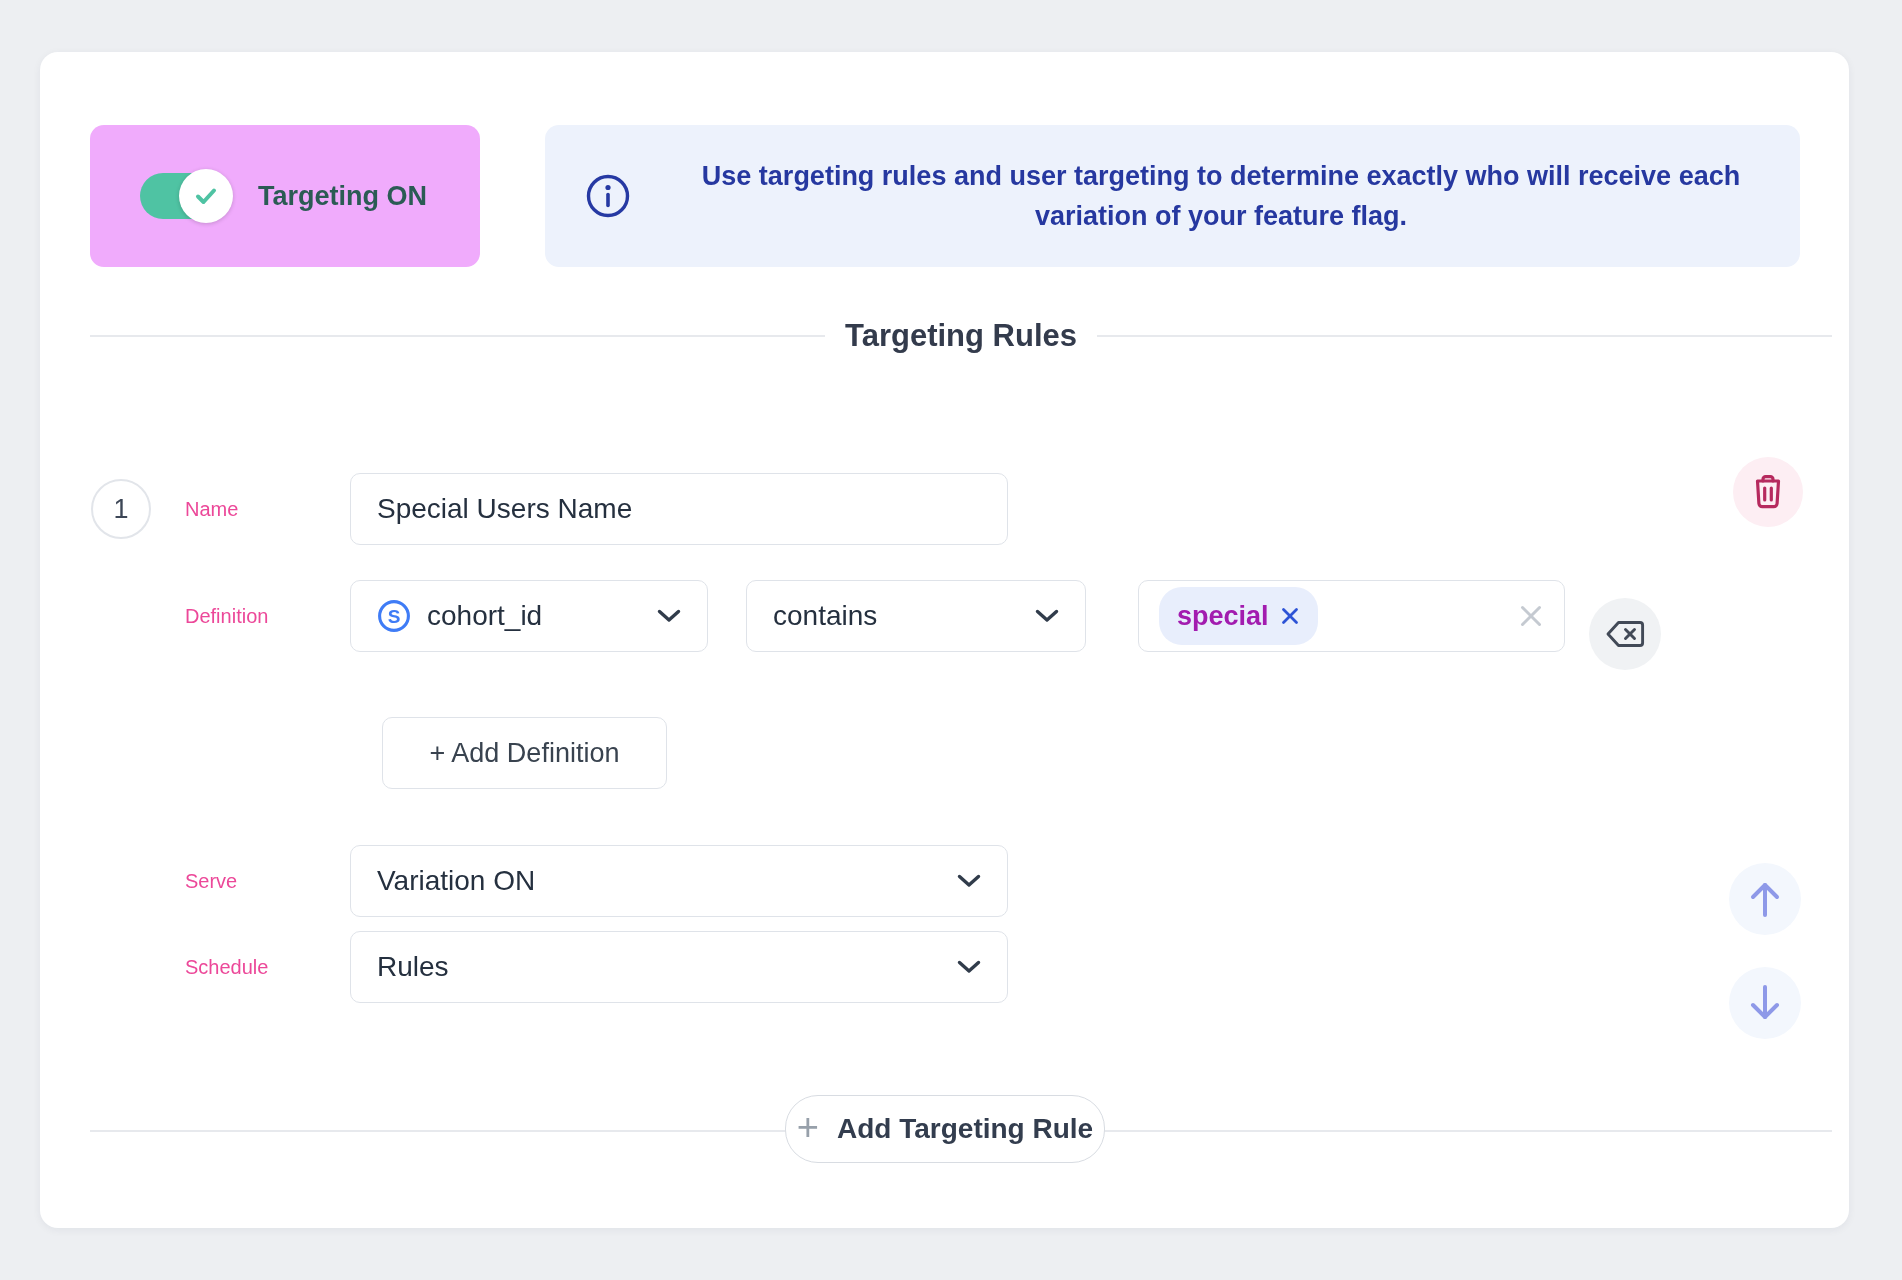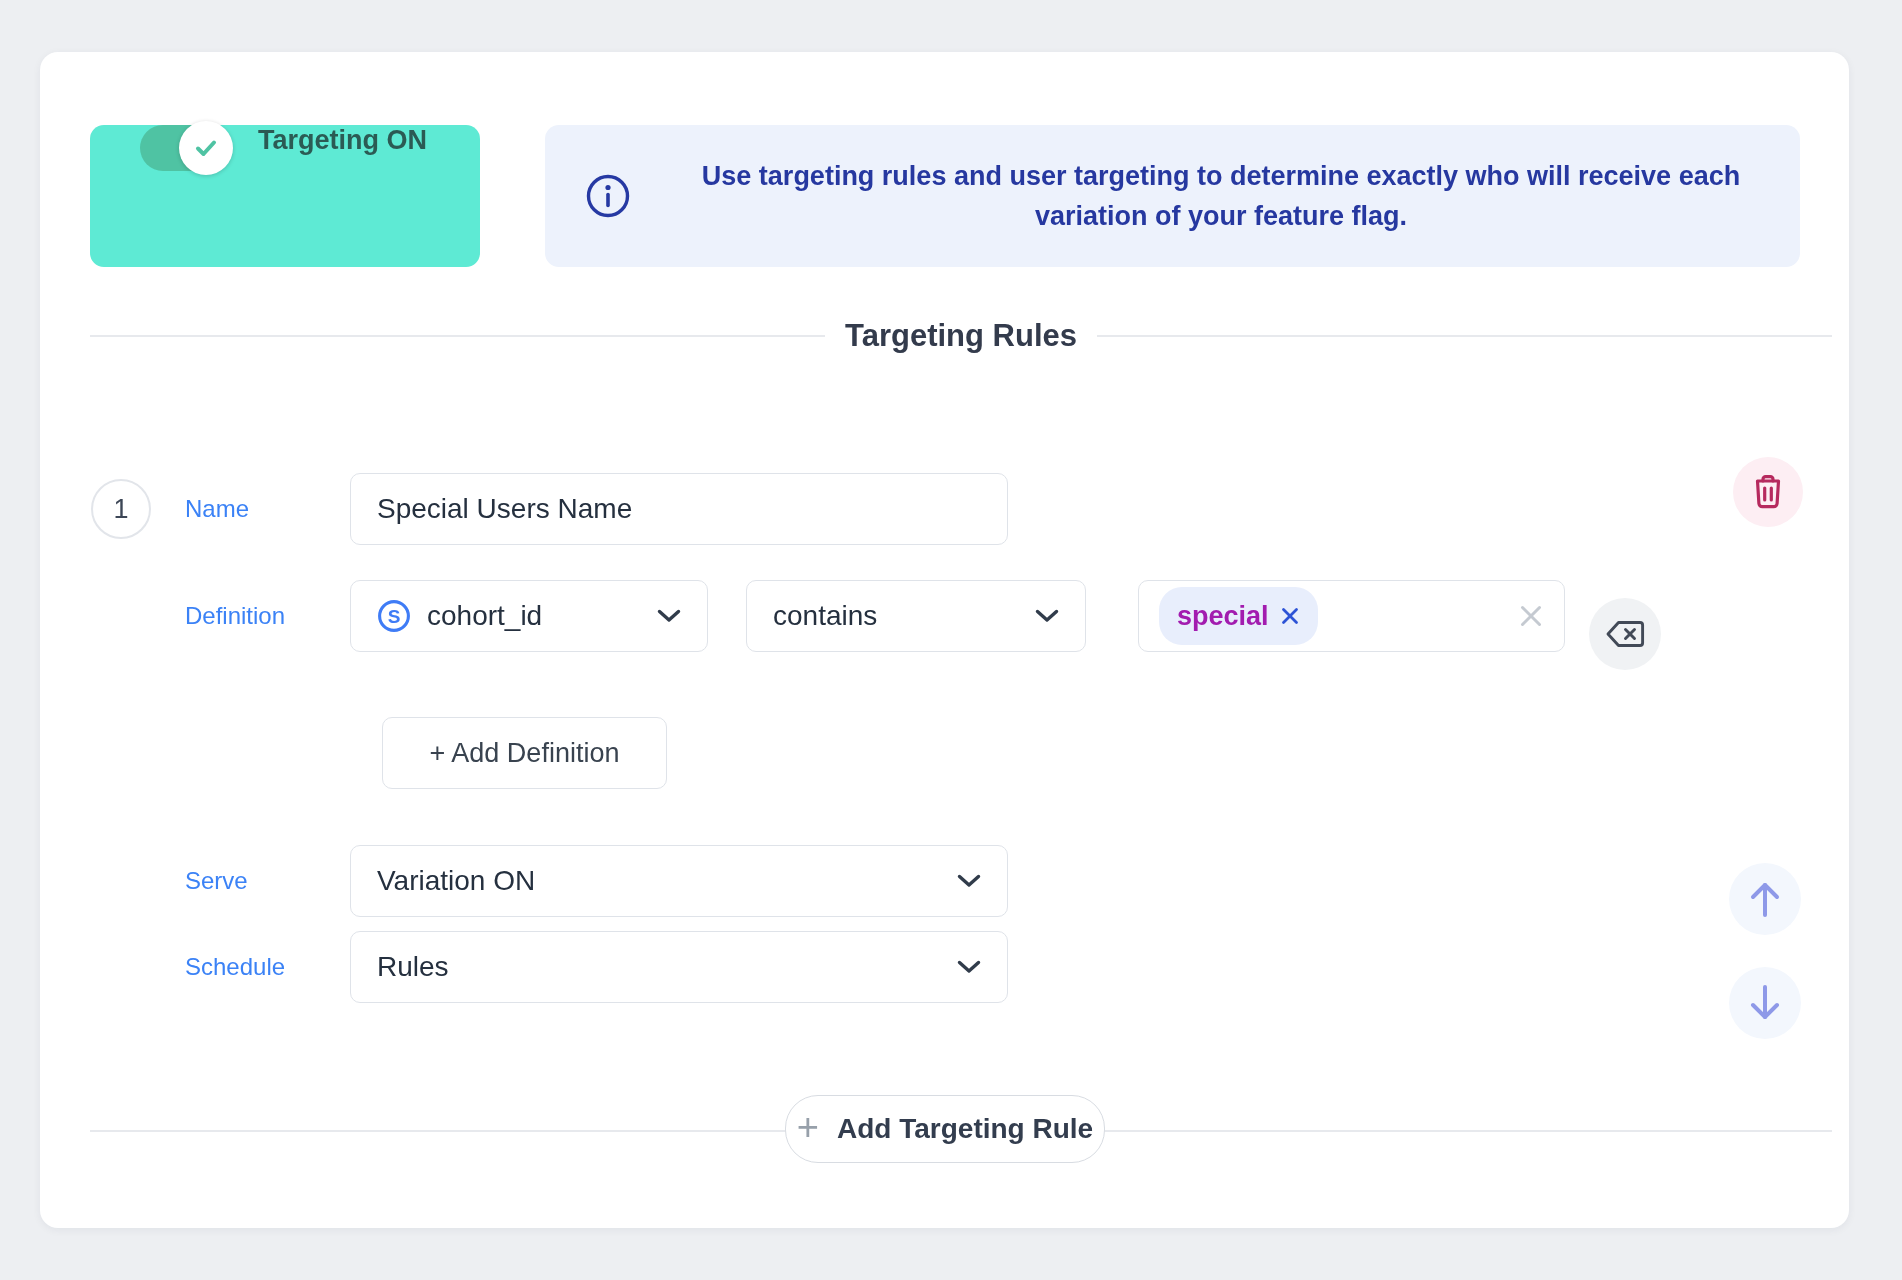--- a/index.html
+++ b/index.html
@@ -2,21 +2,21 @@
 <html><head>
 <meta charset="utf-8">
 <style>
   html,body{margin:0;padding:0;width:1902px;height:1280px;overflow:hidden;
     background:#edeff2;font-family:"Liberation Sans",sans-serif;}
   .card{position:absolute;left:40px;top:52px;width:1809px;height:1176px;
     background:#ffffff;border-radius:18px;box-shadow:0 2px 8px rgba(25,35,60,.06);}
 
   
   .toggle-box{position:absolute;left:50px;top:73px;width:390px;height:142px;border-radius:14px;
-    background:#5eead4;display:flex;padding-left:50px;box-sizing:border-box;gap:30px;}
+    background:#f0abfc;display:flex;align-items:center;padding-left:50px;box-sizing:border-box;gap:30px;}
   .switch{position:relative;width:88px;height:46px;border-radius:23px;background:#4fc3a3;flex:none;cursor:pointer;}
   .knob{position:absolute;right:-5px;top:-4px;width:54px;height:54px;border-radius:50%;background:#fff;
     box-shadow:0 1px 4px rgba(0,0,0,.18);display:flex;align-items:center;justify-content:center;}
   .toggle-label{font-size:27px;font-weight:700;color:#2b5b54;}
 
   .banner{position:absolute;left:505px;top:73px;width:1255px;height:142px;border-radius:14px;
     background:#edf2fc;display:flex;align-items:center;padding-left:40px;box-sizing:border-box;gap:30px;text-align:center;}
   .banner-text{font-size:27px;line-height:40px;font-weight:700;color:#2638a0;max-width:1120px;}
 
   
@@ -24,21 +24,21 @@
   .hline{flex:1;height:2px;background:#e7e9ed;}
   .section-title{font-size:31px;font-weight:700;color:#333b4c;white-space:nowrap;}
 
   
   .rule-number{position:absolute;left:51px;top:427px;width:60px;height:60px;border-radius:50%;
     border:2px solid #e2e5ea;box-sizing:border-box;display:flex;align-items:center;justify-content:center;
     font-size:27px;color:#3c4656;background:#fff;}
   .row{position:absolute;left:145px;display:flex;align-items:center;height:72px;}
   .row-name{top:421px;} .row-def{top:528px;} .row-adddef{top:665px;left:310px;padding-left:32px;}
   .row-serve{top:793px;} .row-sched{top:879px;justify-content:space-between;}
-  .flabel{width:165px;font-size:24px;color:#3b82f6;flex:none;}
+  .flabel{width:165px;font-size:20px;color:#ec4899;flex:none;}
   .input,.select{height:72px;border:1.5px solid #dfe3e9;border-radius:10px;background:#fff;box-sizing:border-box;
     display:flex;align-items:center;padding:0 26px;font-size:28px;color:#25303f;cursor:pointer;}
   .input{cursor:text;}
   .w-name{width:658px;}
   .sel-attr{width:358px;gap:16px;}
   .sel-op{width:340px;margin-left:38px;}
   .tag-input{width:427px;margin-left:52px;height:72px;border:1.5px solid #dfe3e9;border-radius:10px;
     box-sizing:border-box;display:flex;align-items:center;padding:0 20px;cursor:text;}
   .chip{display:flex;align-items:center;gap:11px;background:#e8eefc;color:#a21caf;border-radius:23px;
     height:46px;padding:6px 18px;font-size:27px;font-weight:700;cursor:default;}

